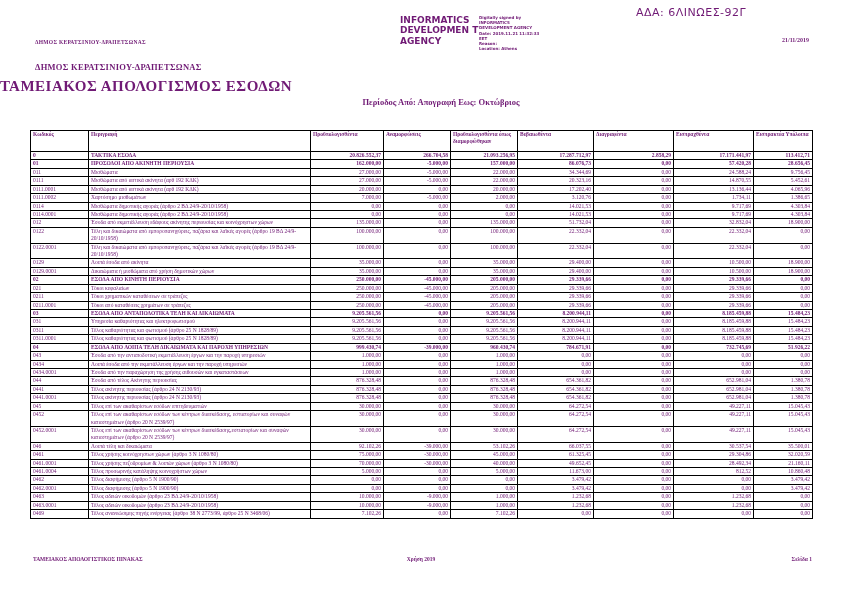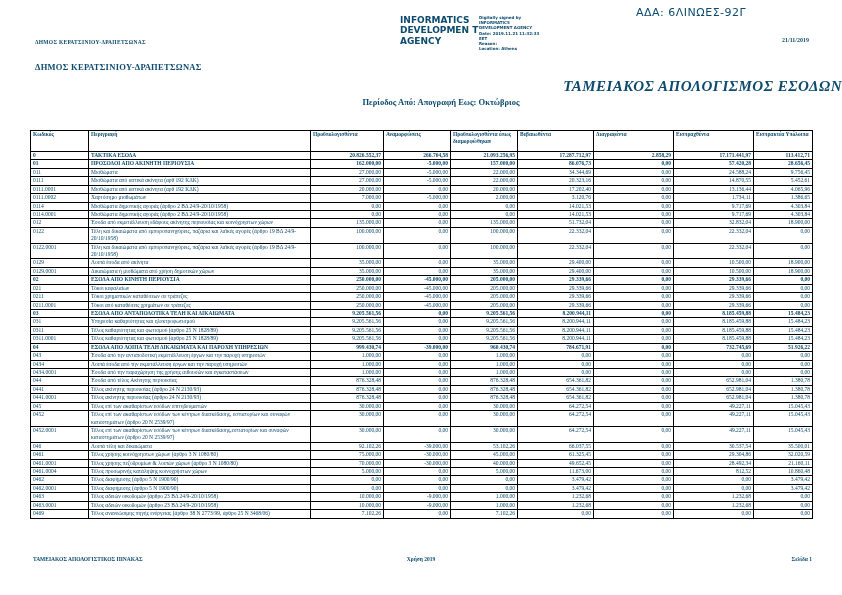--- a/index.html
+++ b/index.html
@@ -1,27 +1,27 @@
 <!DOCTYPE html>
 <html><head>
 <meta charset="utf-8">
 <style>
   html,body{margin:0;padding:0;background:#e8e8e8;}
   .page{position:relative;width:842px;height:595px;background:#ffffff;overflow:hidden;
-        font-family:"Liberation Serif",serif;color:#0c4a6e;}
+        font-family:"Liberation Serif",serif;color:#701a75;}
   .abs{position:absolute;}
   .ada{top:6px;left:636px;font-family:"DejaVu Sans",sans-serif;font-size:11px;letter-spacing:.5px;}
   .org-small{top:39px;left:35px;font-size:5.5px;font-weight:bold;letter-spacing:.3px;}
   .agency{top:15px;left:400px;width:86px;font-family:"DejaVu Sans",sans-serif;
           font-weight:bold;font-size:9px;line-height:1.15;}
   .sig{top:15px;left:479px;width:110px;font-family:"DejaVu Sans",sans-serif;
        font-size:4px;font-weight:bold;line-height:1.3;}
   .date{top:37px;right:33px;font-size:6px;font-weight:bold;}
   .org-bold{top:62px;left:35px;font-size:8.5px;font-weight:bold;letter-spacing:.3px;}
-  .title{top:78px;left:0;width:100%;text-align:right;font-size:15px;font-weight:bold;letter-spacing:.5px;font-style:italic;}
+  .title{top:78px;left:0;width:100%;text-align:left;font-size:15px;font-weight:bold;letter-spacing:.5px;}
   .subtitle{top:97px;left:0;width:100%;text-align:center;font-size:8.5px;font-weight:bold;padding-left:20px;}
   table.rep{position:absolute;top:130px;left:30px;width:782px;border-collapse:collapse;
             font-size:5.5px;line-height:1.35;table-layout:fixed;}
   table.rep th,table.rep td{border:1px solid #000;padding:0 2px;vertical-align:top;
             overflow:hidden;word-wrap:break-word;}
   table.rep th{font-weight:bold;text-align:left;height:20px;}
   td.code{text-align:left;white-space:nowrap;}
   td.desc{text-align:left;}
   td.num{text-align:right;white-space:nowrap;}
   tr.bold td{font-weight:bold;}

